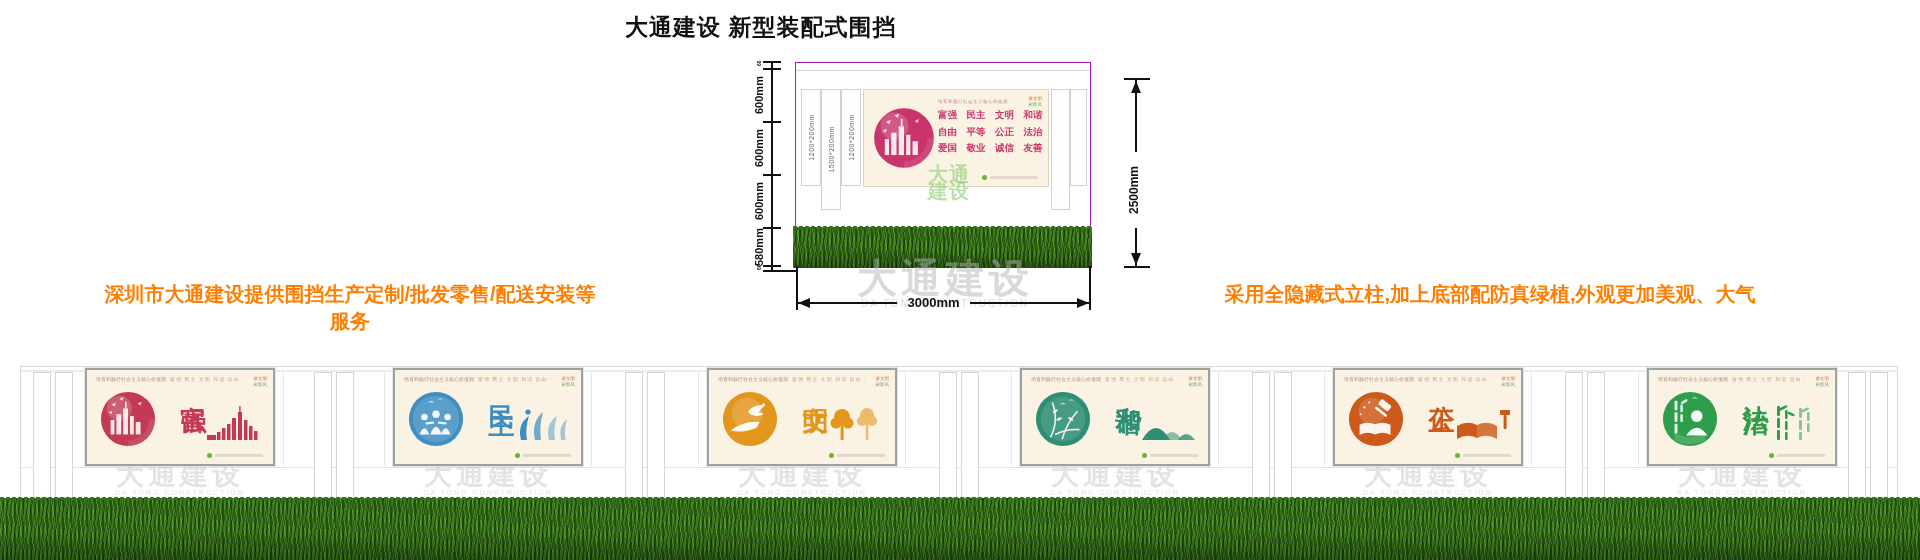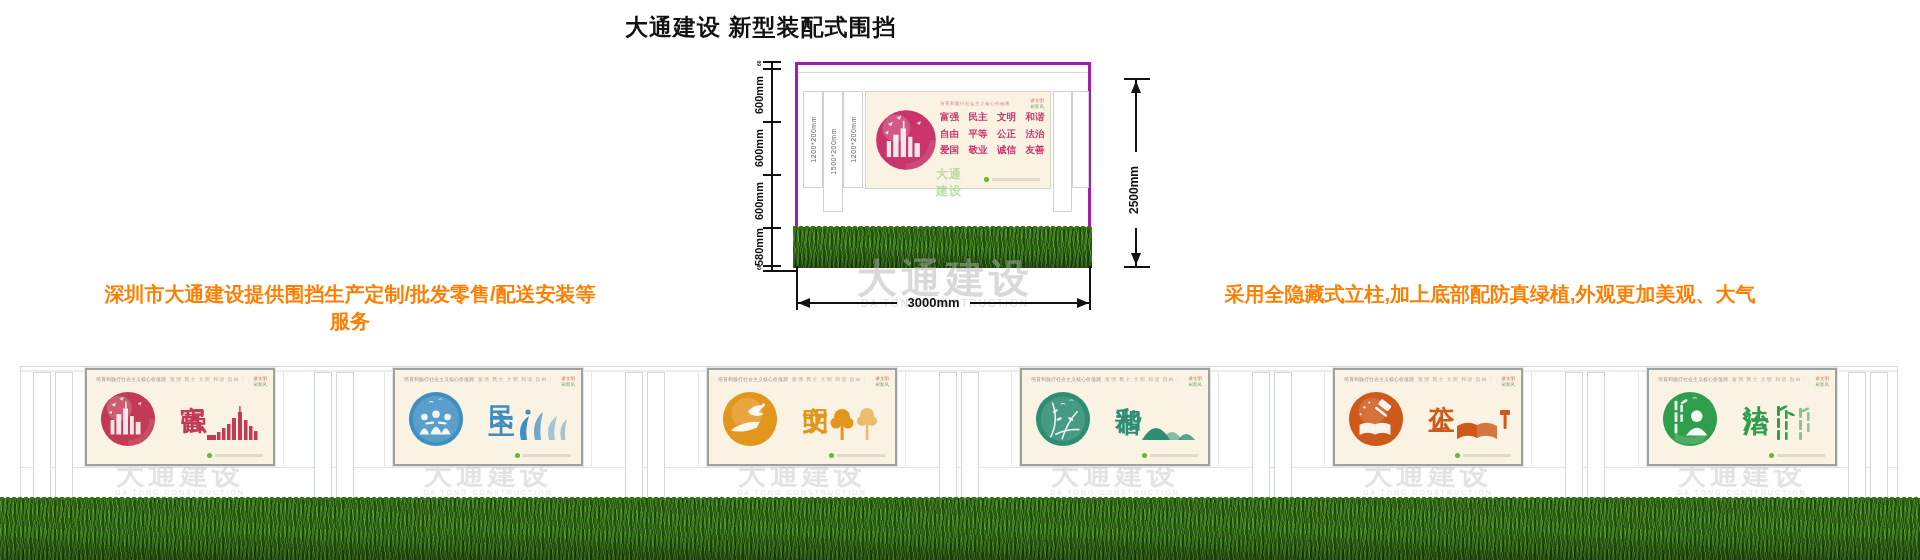--- a/index.html
+++ b/index.html
@@ -26,34 +26,34 @@
             writing-mode:vertical-rl; transform:rotate(180deg); font-weight:bold; font-size:11px; color:#111; z-index:6; }
   .vlabel.small { font-size:5px; }
   .dim-text { position:absolute; font-weight:bold; font-size:13px; color:#111; text-align:center; z-index:6; }
   .arr { position:absolute; width:0; height:0; z-index:6; }
   .arr-l { border-top:5px solid transparent; border-bottom:5px solid transparent; border-right:12px solid #111; }
   .arr-r { border-top:5px solid transparent; border-bottom:5px solid transparent; border-left:12px solid #111; }
   .arr-u { border-left:5px solid transparent; border-right:5px solid transparent; border-bottom:12px solid #111; }
   .arr-d { border-left:5px solid transparent; border-right:5px solid transparent; border-top:12px solid #111; }
 
   .dfence { position:absolute; left:795px; top:62px; width:296px; height:202px; background:#fff;
-            border:3px solid #a21caf; z-index:1; }
+            border:1px solid #a21caf; z-index:1; }
   .dfence .rail { position:absolute; left:0; right:0; top:7px; height:1px; background:#d5d5d5; }
   .dpost { position:absolute; background:#fefefe; border:1px solid #cdd2d2; display:flex;
            align-items:center; justify-content:center; }
   .dpost span { writing-mode:vertical-rl; transform:rotate(180deg); font-size:7px; color:#666; letter-spacing:.5px; }
 
   .dpanel { position:absolute; left:67px; top:26px; width:186px; height:98px; background:#faf3e4;
             border:1px solid #ddd5c2; --accent:#c9356b; }
   .dp-circle { position:absolute; left:8px; top:16px; width:64px; height:64px; }
   .dp-text { position:absolute; left:74px; top:9px; width:106px; }
   .dp-head { font-size:4.5px; color:#c77f8f; letter-spacing:.5px; margin-bottom:3px; }
   .dp-row { font-size:9.5px; font-weight:bold; color:var(--accent); line-height:1.75; white-space:nowrap; }
-  .dlogo { position:absolute; left:928px; top:166px; font-size:12px; font-weight:bold; line-height:17px;
-           color:rgba(130,200,100,.55); letter-spacing:1px; z-index:2; text-align:center;margin-left:8px; }
+  .dlogo { position:absolute; left:928px; top:166px; font-size:20px; font-weight:bold; line-height:17px;
+           color:rgba(130,200,100,.55); letter-spacing:1px; z-index:2; text-align:center; }
 
   
   .wm { position:absolute; text-align:center; z-index:3; pointer-events:none; }
   .wm .cn { font-weight:bold; color:rgba(180,180,180,.5); line-height:1; letter-spacing:4px; }
   .wm .en { color:rgba(195,195,195,.6); letter-spacing:2px; }
   .wm-diagram { left:805px; top:258px; width:280px; }
   .wm-diagram .cn { font-size:40px; }
   .wm-diagram .en { font-size:10px; }
   .wm-effect { width:206px; top:461px; z-index:1; }
   .wm-effect .cn { font-size:28px; color:rgba(188,188,188,.42); }

